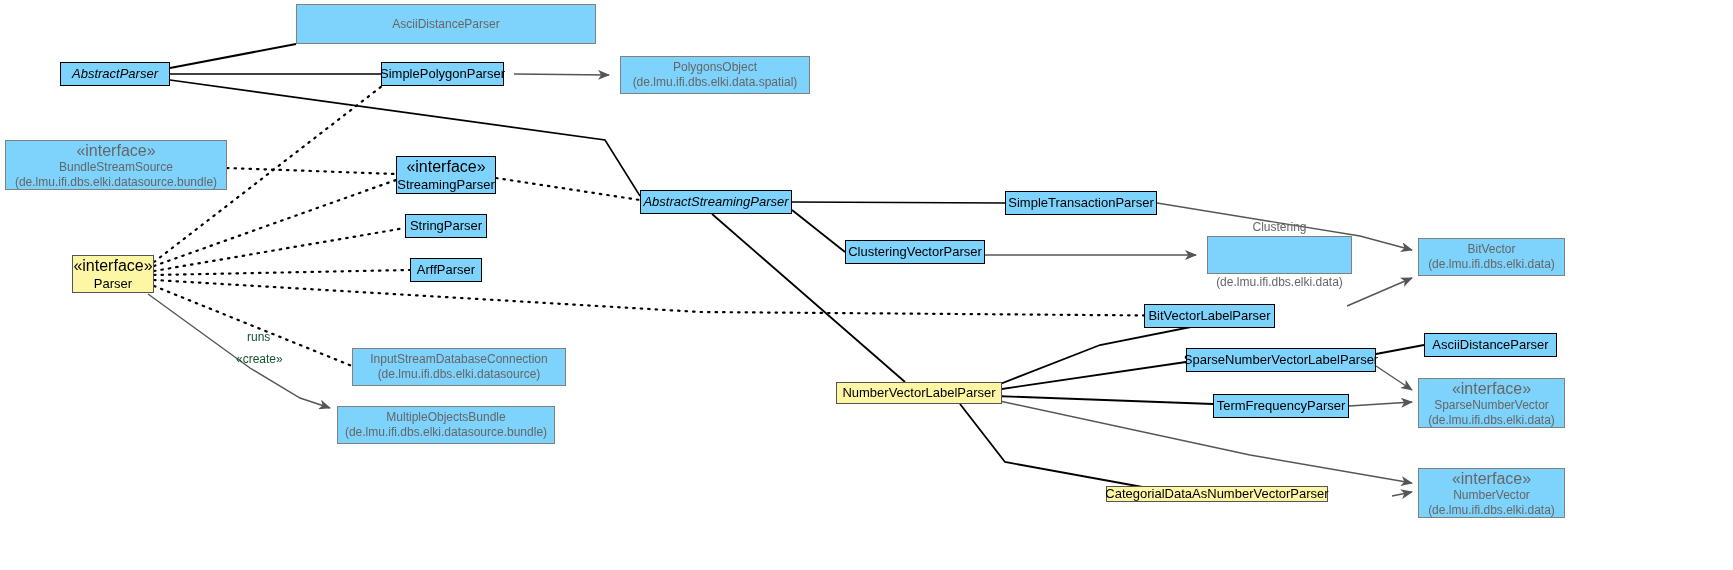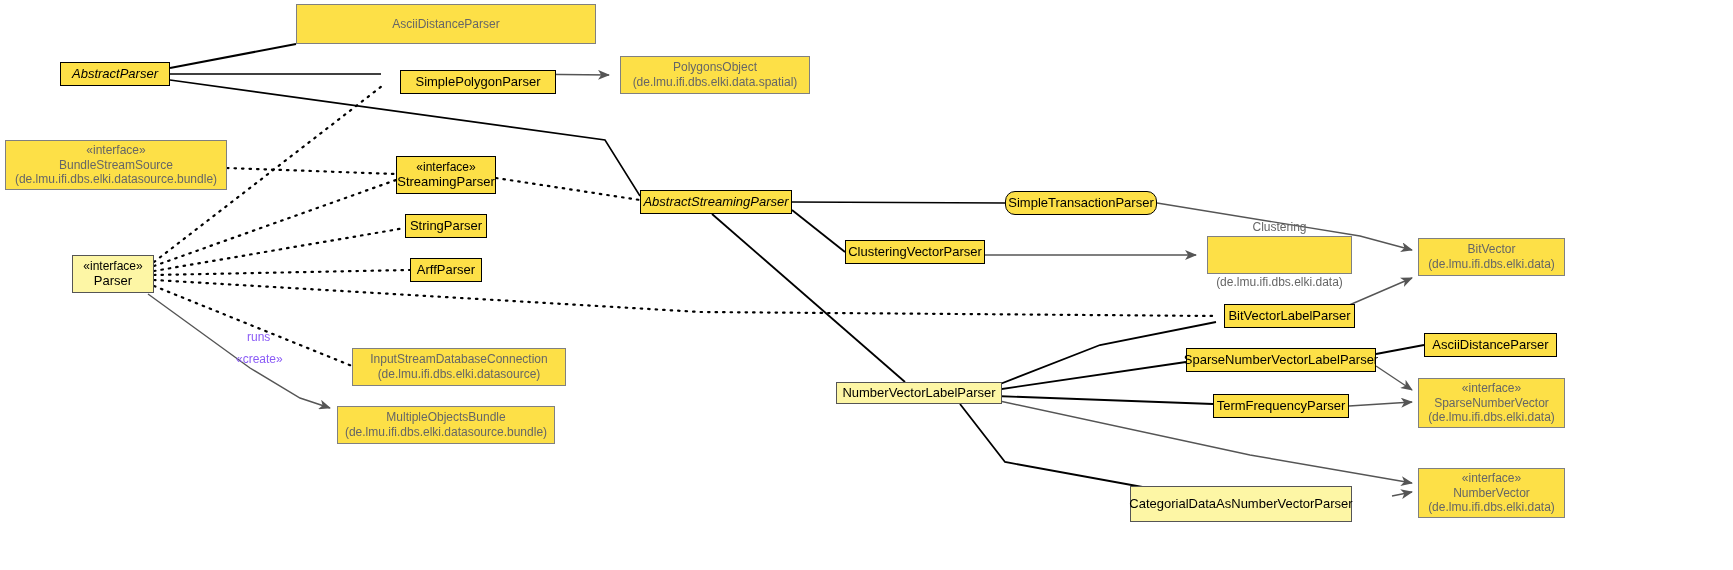--- a/index.html
+++ b/index.html
@@ -26,21 +26,21 @@
   .node {
     position: absolute;
     box-sizing: border-box;
     display: flex;
     flex-direction: column;
     align-items: center;
     justify-content: center;
     text-align: center;
     line-height: 1.22;
     white-space: nowrap;
-    background: #fde047;
+    background: #7dd3fc;
   }
   
   .node.primary {
     border: 1.5px solid #000000;
     color: #000000;
     font-size: 13px;
   }
   
   .node.external {
     border: 1.5px solid #808080;
@@ -51,35 +51,35 @@
   .node.highlight {
     background: #fdf6a5;
     border: 1.5px solid #555555;
     color: #000000;
     font-size: 13px;
   }
   .node.abstract .nm {
     font-style: italic;
   }
   .stereo {
-    font-size: 12px;
+    font-size: 16px;
     display: block;
   }
   .nm {
     display: block;
   }
   .pkg {
     display: block;
     font-size: 12px;
   }
   .edge-label {
     position: absolute;
     font-family: "Liberation Sans", sans-serif;
     font-size: 12px;
-    color: #8b5cf6;
+    color: #14532d;
     white-space: nowrap;
   }
 </style>
 </head>
 <body>
 
 <div id="diagram">
 
   <svg id="edges" viewBox="0 0 1733 570" xmlns="http://www.w3.org/2000/svg">
     <defs>
@@ -133,21 +133,21 @@
   </svg>
 
   <div class="node primary abstract" style="left:60px; top:62px; width:110px; height:24px;">
     <span class="nm">AbstractParser</span>
   </div>
 
   <div class="node external" style="left:296px; top:4px; width:300px; height:40px;">
     <span class="nm">AsciiDistanceParser</span>
   </div>
 
-  <div class="node primary" style="left:400px; top:62px; width:156px; height:24px;margin-top:8px;">
+  <div class="node primary" style="left:381px; top:62px; width:123px; height:24px;">
     <span class="nm">SimplePolygonParser</span>
   </div>
 
   <div class="node external" style="left:620px; top:56px; width:190px; height:38px;">
     <span class="nm">PolygonsObject</span>
     <span class="pkg">(de.lmu.ifi.dbs.elki.data.spatial)</span>
   </div>
 
   <div class="node external" style="left:5px; top:140px; width:222px; height:50px;">
     <span class="stereo">«interface»</span>
@@ -180,39 +180,39 @@
 
   <div class="node external" style="left:337px; top:406px; width:218px; height:38px;">
     <span class="nm">MultipleObjectsBundle</span>
     <span class="pkg">(de.lmu.ifi.dbs.elki.datasource.bundle)</span>
   </div>
 
   <div class="node primary abstract" style="left:640px; top:190px; width:152px; height:24px;">
     <span class="nm">AbstractStreamingParser</span>
   </div>
 
-  <div class="node primary" style="left:1005px; top:191px; width:152px; height:24px;border-radius:10px;">
+  <div class="node primary" style="left:1005px; top:191px; width:152px; height:24px;">
     <span class="nm">SimpleTransactionParser</span>
   </div>
 
   <div class="node primary" style="left:845px; top:240px; width:140px; height:24px;">
     <span class="nm">ClusteringVectorParser</span>
   </div>
 
   <div class="node external" style="left:1207px; top:236px; width:145px; height:38px;gap:40px;">
     <span class="nm">Clustering</span>
     <span class="pkg">(de.lmu.ifi.dbs.elki.data)</span>
   </div>
 
   <div class="node external" style="left:1418px; top:238px; width:147px; height:38px;">
     <span class="nm">BitVector</span>
     <span class="pkg">(de.lmu.ifi.dbs.elki.data)</span>
   </div>
 
-  <div class="node primary" style="left:1224px; top:304px; width:131px; height:24px;">
+  <div class="node primary" style="left:1144px; top:304px; width:131px; height:24px;">
     <span class="nm">BitVectorLabelParser</span>
   </div>
 
   <div class="node primary" style="left:1424px; top:333px; width:133px; height:24px;">
     <span class="nm">AsciiDistanceParser</span>
   </div>
 
   <div class="node primary" style="left:1186px; top:348px; width:190px; height:24px;">
     <span class="nm">SparseNumberVectorLabelParser</span>
   </div>
@@ -230,20 +230,20 @@
     <span class="nm">SparseNumberVector</span>
     <span class="pkg">(de.lmu.ifi.dbs.elki.data)</span>
   </div>
 
   <div class="node external" style="left:1418px; top:468px; width:147px; height:50px;">
     <span class="stereo">«interface»</span>
     <span class="nm">NumberVector</span>
     <span class="pkg">(de.lmu.ifi.dbs.elki.data)</span>
   </div>
 
-  <div class="node highlight" style="left:1130px; top:486px; width:222px; height:36px;">
+  <div class="node highlight" style="left:1106px; top:486px; width:222px; height:16px;">
     <span class="nm">CategorialDataAsNumberVectorParser</span>
   </div>
 
   <div class="edge-label" style="left:247px; top:330px;">runs</div>
   <div class="edge-label" style="left:236px; top:352px;">«create»</div>
 
 </div>
 
 </body></html>

